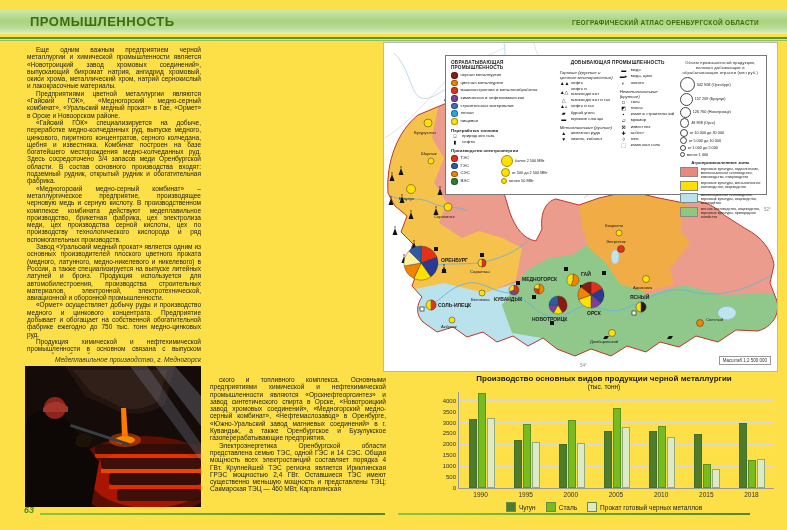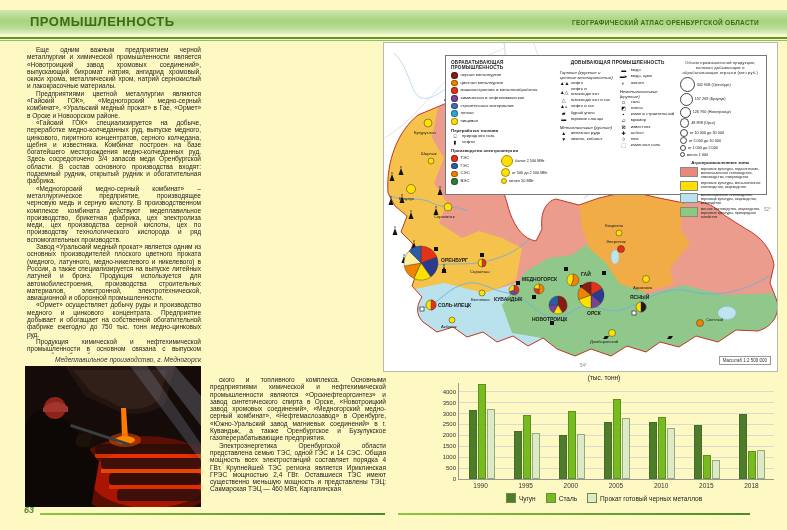--- a/index.html
+++ b/index.html
@@ -1,17 +1,17 @@
 <!DOCTYPE html>
 <html><head>
 <meta charset="utf-8">
 <style>
   html,body{margin:0;padding:0;}
   body{width:787px;height:530px;background:#e8e8e4;font-family:"Liberation Sans",sans-serif;position:relative;overflow:hidden;}
-  .page{position:absolute;left:0;top:0;width:787px;height:530px;background:#fef9c3;}
+  .page{position:absolute;left:0;top:0;width:787px;height:530px;background:#fde047;}
 
   
   .header-bar{position:absolute;left:0;top:10px;width:787px;height:24px;
     background:linear-gradient(to bottom,#cfe8ad 0%,#a8d37f 45%,#b9dc92 75%,#dff0c8 100%);}
   .header-title{position:absolute;left:30px;top:14px;font-size:13px;font-weight:bold;color:#3d6c14;letter-spacing:.5px;}
   .header-atlas{position:absolute;right:28px;top:19px;font-size:6.5px;font-weight:bold;color:#3d6c14;letter-spacing:.3px;}
   .header-rule1{position:absolute;left:0;top:37px;width:787px;height:2px;background:#5a9732;}
   .header-rule2{position:absolute;left:0;top:40px;width:787px;height:1px;background:#8fc05e;}
 
   
@@ -568,20 +568,21 @@
               <span class="agro-tx">мясное скотоводство, овцеводство, зерновые культуры, пригородное хозяйство</span>
             </div>
           </div>
       </div>
     </div>
 
     <div class="map-scale">Масштаб 1:2 500 000</div>
   </div>
 
   <div class="chart">
+    <p class="chart-title">Производство основных видов продукции черной металлургии</p>
     <p class="chart-sub">(тыс. тонн)</p>
     <div class="plot-wrap" id="plot">
         <div class="ytick" style="top: 96px;">0</div>
         <div class="gridline" style="top: 84.5909px;"></div>
         <div class="ytick" style="top: 85.0909px;">500</div>
         <div class="gridline" style="top: 73.6818px;"></div>
         <div class="ytick" style="top: 74.1818px;">1000</div>
         <div class="gridline" style="top: 62.7727px;"></div>
         <div class="ytick" style="top: 63.2727px;">1500</div>
         <div class="gridline" style="top: 51.8636px;"></div>

